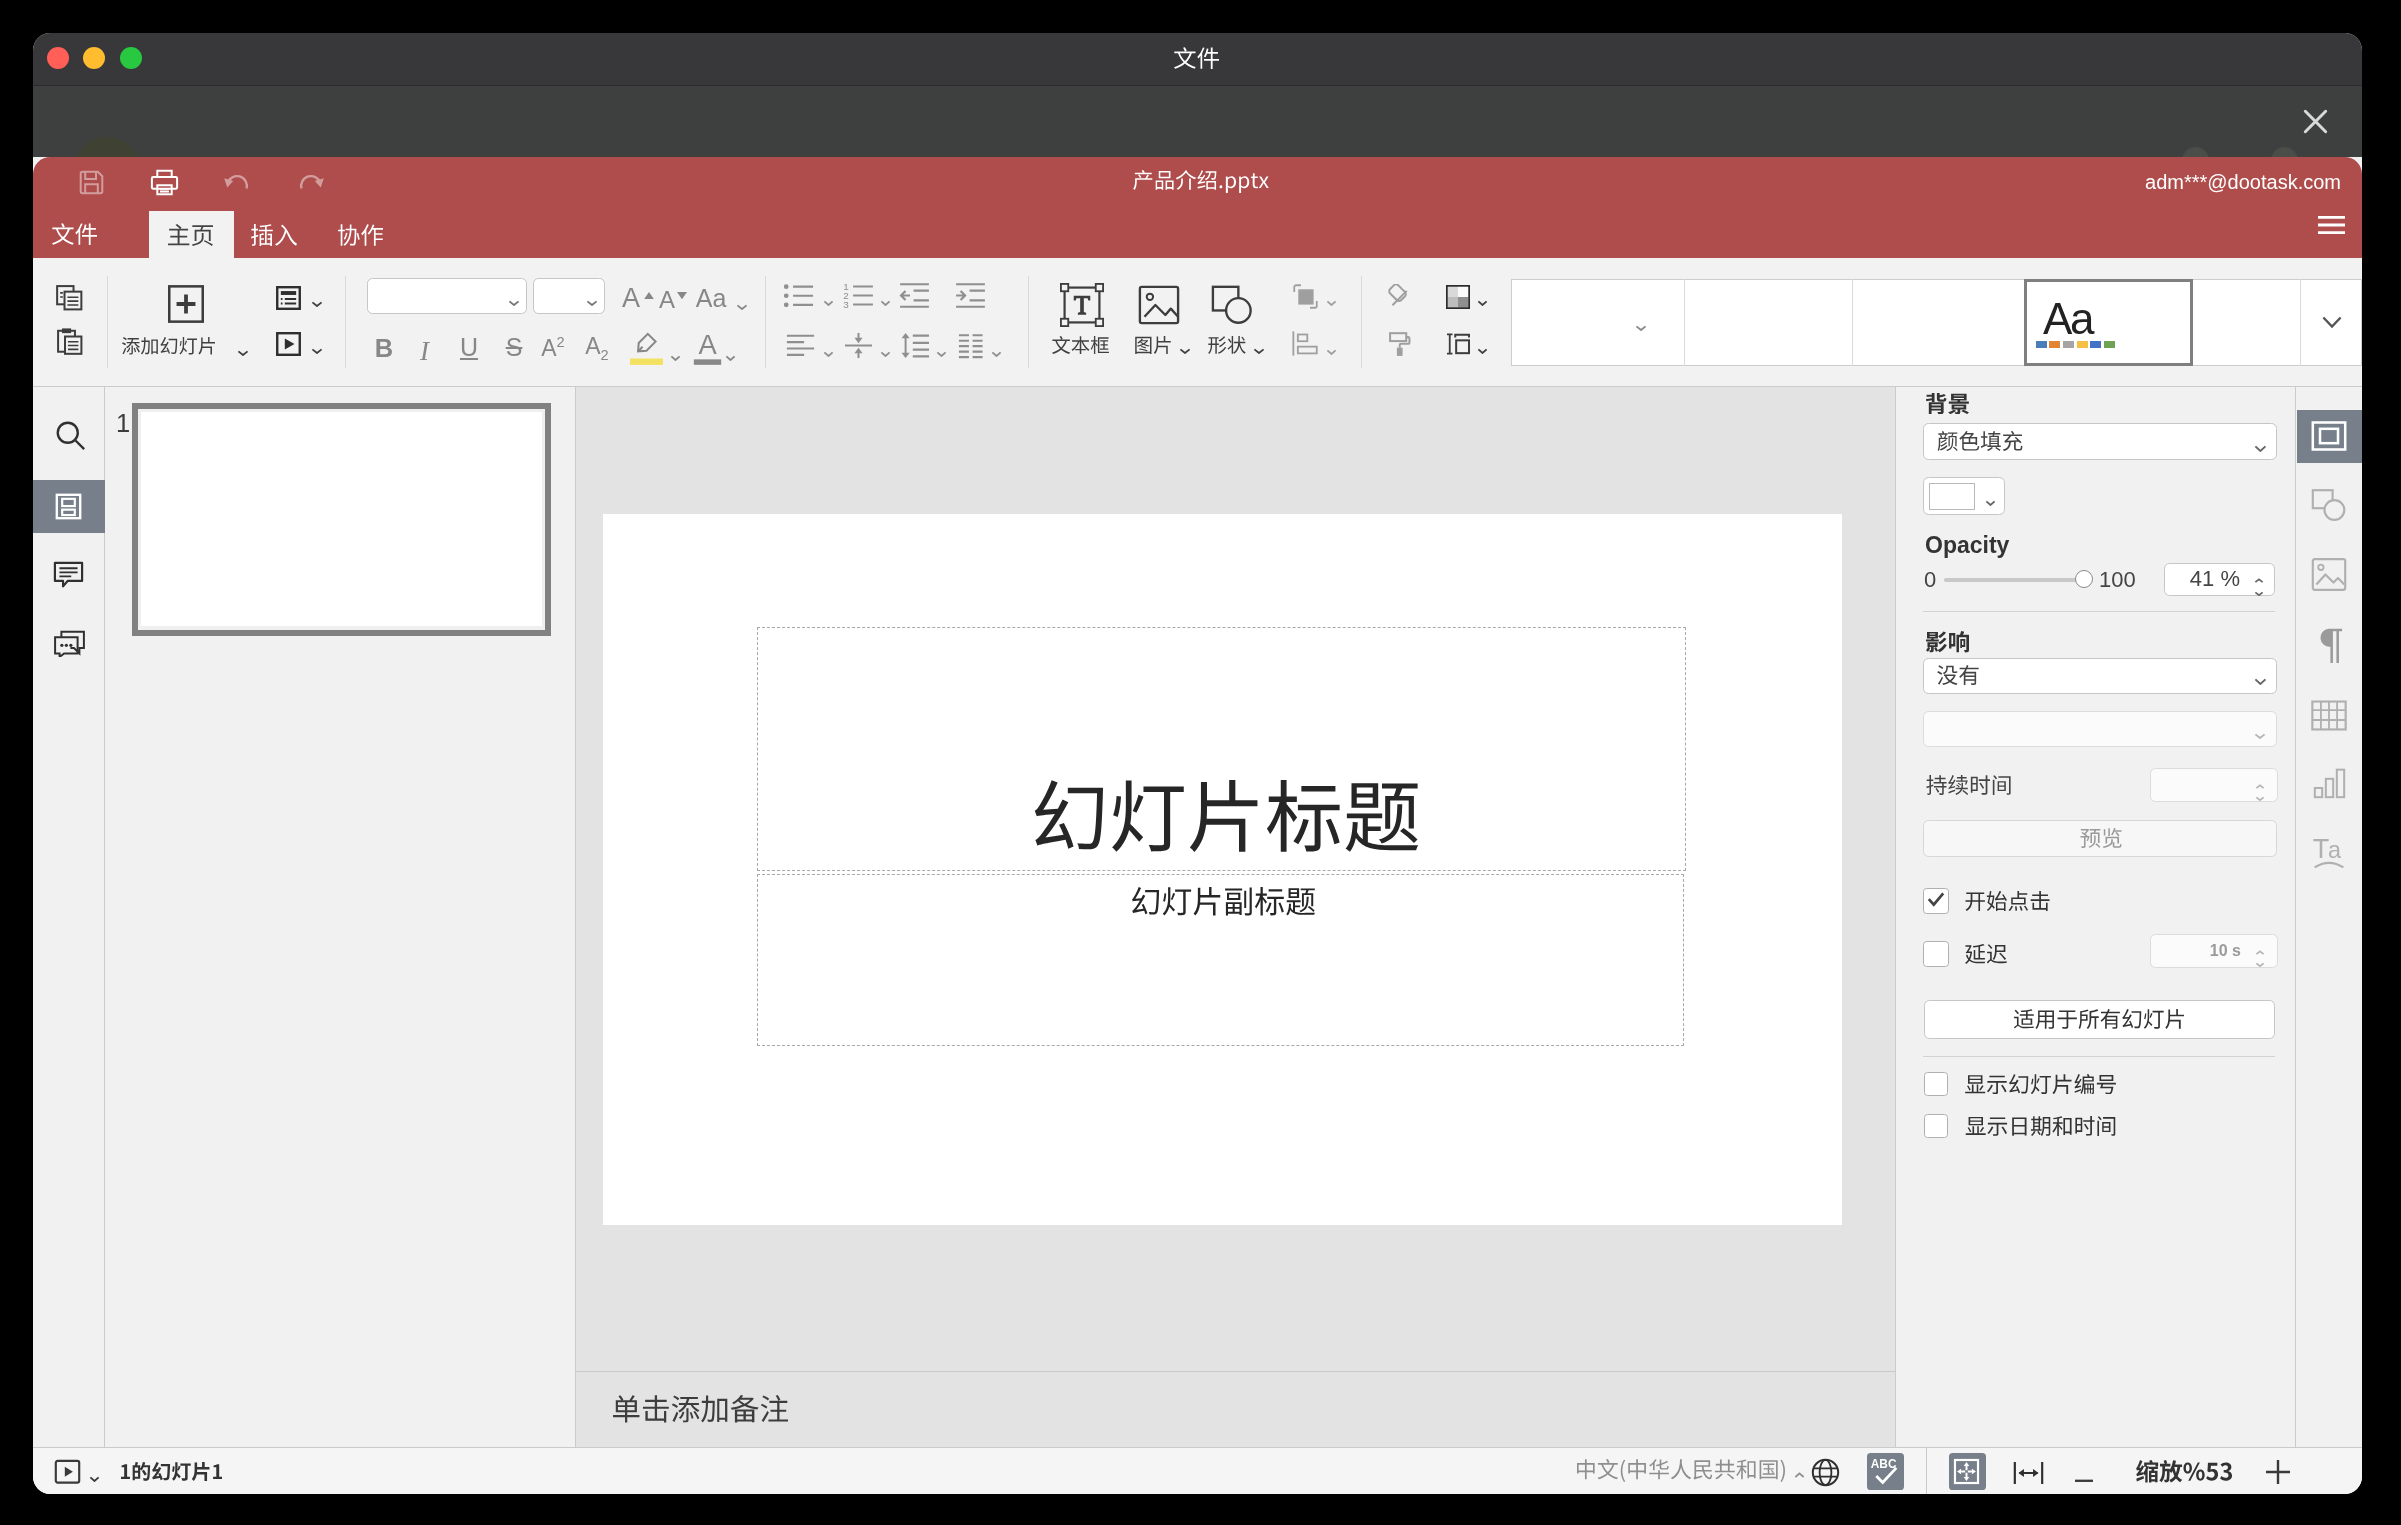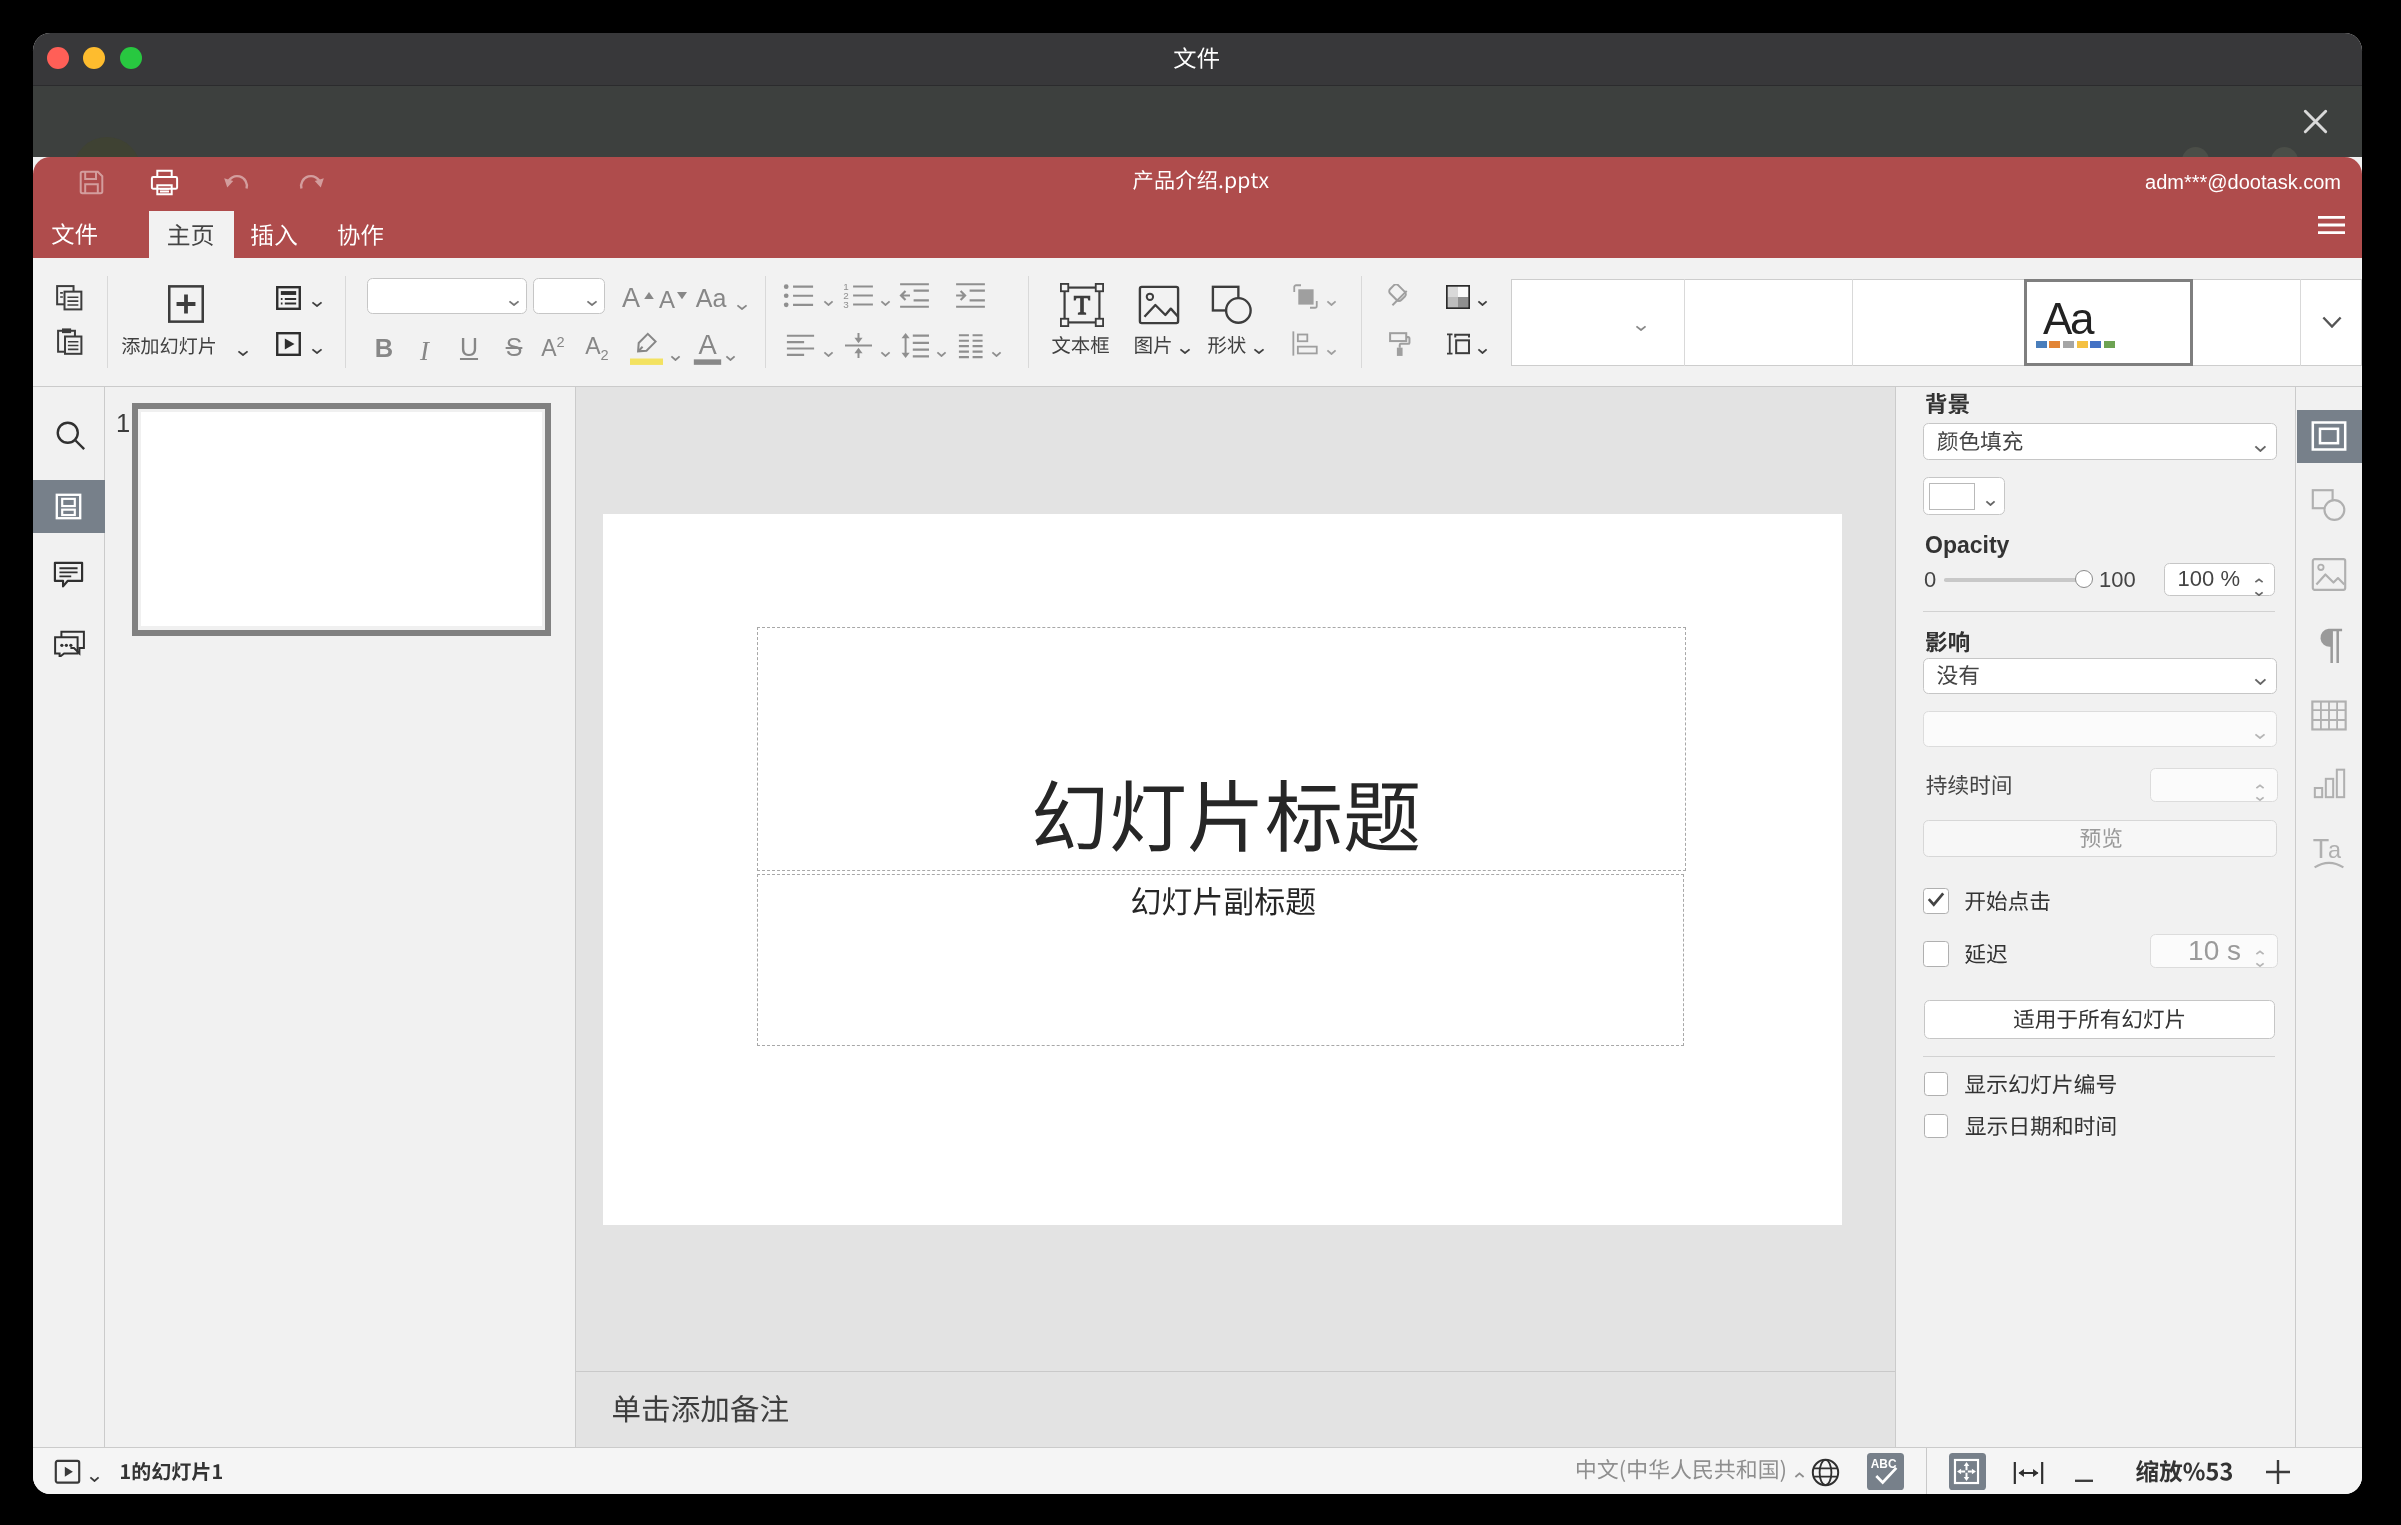--- a/index.html
+++ b/index.html
@@ -408,21 +408,21 @@
     </div>
 <div style="position:absolute;left:1944px;top:578px;width:148px;height:3.6px;background:#c8c8c8;border-radius:1.8px;"></div>
 <div style="position:absolute;left:2075px;top:570px;width:18px;height:18px;background:#fff;border:1.4px solid #8a8a8a;border-radius:50%;"></div>
 <div style="position:absolute;left:2099px;top:563px;">
       <div style="display:flex;align-items:center;justify-content:flex-start;height:33px;font-family:'Liberation Sans',sans-serif;font-size:22px;color:#444;font-weight:normal;letter-spacing:0;white-space:nowrap;">
         <span>100</span>
       </div>
     </div>
 <div style="position:absolute;left:2164px;top:563px;width:111px;height:33px;background:#fff;border:0.9px solid #c6c6c6;border-radius:5.5px;"></div>
 <div style="position:absolute;left:1510px;top:562px;width:730px;display:flex;align-items:center;justify-content:flex-end;height:33px;font-family:'Liberation Sans',sans-serif;font-size:22px;color:#444;font-weight:normal;letter-spacing:0;white-space:nowrap;">
-      <span>100 %</span>
+      <span>41 %</span>
     </div>
 <div style="position:absolute;left:2254px;top:570px;"><svg width="10" height="5.5" viewBox="0 0 11 6">
         <path fill="none" stroke="#666" stroke-width="2" d="M1.5 4.5 L5.5 1.5 L9.5 4.5"></path>
       </svg></div>
 <div style="position:absolute;left:2254px;top:583px;"><svg width="10" height="5.5" viewBox="0 0 11 6">
         <path fill="none" stroke="#666" stroke-width="2" d="M1.5 1.5 L5.5 4.5 L9.5 1.5"></path>
       </svg></div>
 <div style="position:absolute;left:1923px;top:611px;width:352px;height:0.9px;background:#d2d2d2;"></div>
 <div style="position:absolute;left:1926px;top:631px;"><svg width="43" height="21.5" viewBox="1.10 -21.30 47.52 23.55">
         <path fill="#333" d="M20.4 -20.8C19.1 -18.8 16.6 -16.8 14.5 -15.7C15.2 -15.1 16.1 -14.2 16.6 -13.6C19 -15.1 21.5 -17.2 23.2 -19.7ZM21 -14C19.6 -11.9 16.8 -9.8 14.5 -8.6C15.3 -8 16.2 -7.1 16.6 -6.4C19.2 -8 21.9 -10.3 23.8 -12.9ZM5.4 -6.9H11V-5.6H5.4ZM5.1 -15.9H11.4V-15H5.1ZM5.1 -18.6H11.4V-17.6H5.1ZM3.4 -3.6C2.9 -2.4 2 -1 1.1 -0.1C1.7 0.3 2.7 1.1 3.2 1.5C4.1 0.4 5.2 -1.4 5.9 -2.9ZM10.1 -2.7C10.8 -1.5 11.7 0.3 12.1 1.4L14.3 0.3L14.1 -0.2C14.8 0.4 15.6 1.3 16.1 2.1C19.4 0.2 22.3 -2.6 24.2 -6L21.4 -7C19.9 -4.2 17 -1.7 14 -0.3C13.6 -1.3 12.8 -2.6 12.2 -3.7ZM6.4 -12.7 6.8 -12H1.1V-9.7H15.2V-12H10C9.8 -12.4 9.6 -12.8 9.4 -13.2H14.3V-20.4H2.2V-13.2H8.5ZM2.7 -8.9V-3.7H6.7V-0.5C6.7 -0.2 6.6 -0.2 6.4 -0.2C6.1 -0.2 5.3 -0.2 4.6 -0.2C4.9 0.5 5.3 1.5 5.4 2.2C6.8 2.2 7.8 2.2 8.6 1.8C9.5 1.5 9.6 0.8 9.6 -0.4V-3.7H14V-8.9Z M26.6 -19.1V-2.1H29.2V-4.3H33.5V-19.1ZM29.2 -16.3H31.1V-7.1H29.2ZM39.9 -21.3C39.6 -20.1 39.2 -18.5 38.7 -17.2H34.8V2.1H37.6V-14.6H45.7V-0.8C45.7 -0.5 45.6 -0.4 45.3 -0.4C45 -0.4 44 -0.4 43.1 -0.4C43.5 0.3 43.9 1.5 44 2.2C45.6 2.3 46.7 2.2 47.5 1.7C48.4 1.3 48.6 0.6 48.6 -0.8V-17.2H41.9C42.4 -18.2 42.9 -19.5 43.4 -20.7ZM40.9 -10.5H42.5V-5.9H40.9ZM39 -12.6V-2.5H40.9V-3.8H44.5V-12.6Z"></path>
@@ -457,21 +457,21 @@
         <path fill="none" stroke="#444" stroke-width="3" d="M2 9 L7.5 15 L18 2.5"></path>
       </svg></div>
 <div style="position:absolute;left:1965px;top:891px;"><svg width="85" height="20" viewBox="1.25 -20.18 93.24 22.20">
         <path fill="#333" d="M15.6 -16.9V-10H8.9V-11.1V-16.9ZM1.2 -10V-8.3H6.9C6.6 -5 5.4 -1.8 1.3 0.7C1.8 1 2.4 1.6 2.7 2C7.2 -0.8 8.4 -4.5 8.8 -8.3H15.6V1.9H17.4V-8.3H22.8V-10H17.4V-16.9H22V-18.6H2.1V-16.9H7V-11.1L7 -10Z M35.1 -7.8V1.9H36.7V0.9H44V1.9H45.7V-7.8ZM36.7 -0.7V-6.2H44V-0.7ZM34.3 -9.8C35 -10.1 36 -10.2 45 -10.8C45.3 -10.2 45.5 -9.6 45.7 -9.1L47.3 -9.9C46.5 -11.8 44.8 -14.6 43.2 -16.7L41.8 -16C42.6 -14.9 43.4 -13.7 44.1 -12.4L36.5 -11.9C38 -14.1 39.6 -16.9 40.9 -19.7L39 -20.2C37.8 -17.1 35.9 -13.9 35.2 -13.1C34.6 -12.2 34.2 -11.6 33.7 -11.5C33.9 -11 34.2 -10.2 34.3 -9.8ZM28.8 -13.6H31.6C31.3 -10.5 30.7 -7.9 29.9 -5.8C29.1 -6.4 28.3 -7.1 27.5 -7.7C27.9 -9.4 28.4 -11.4 28.8 -13.6ZM25.6 -7C26.8 -6.2 28 -5.2 29.2 -4.2C28.1 -2 26.7 -0.5 25 0.5C25.3 0.8 25.8 1.4 26.1 1.9C27.9 0.7 29.4 -0.8 30.5 -3C31.4 -2.1 32.2 -1.2 32.7 -0.5L33.8 -2C33.2 -2.8 32.3 -3.7 31.3 -4.6C32.4 -7.3 33 -10.8 33.3 -15.1L32.3 -15.3L32 -15.2H29.2C29.5 -16.9 29.8 -18.5 30 -19.9L28.3 -20.1C28.1 -18.6 27.9 -16.9 27.6 -15.2H25V-13.6H27.2C26.7 -11.1 26.1 -8.7 25.6 -7Z M53.7 -11.2H66.2V-6.9H53.7ZM56.2 -3.1C56.5 -1.5 56.7 0.5 56.7 1.7L58.5 1.5C58.5 0.3 58.2 -1.7 57.9 -3.2ZM61.1 -3C61.8 -1.6 62.5 0.5 62.8 1.7L64.6 1.2C64.3 0 63.5 -1.9 62.8 -3.4ZM66 -3.2C67.2 -1.7 68.6 0.4 69.1 1.7L70.8 1C70.2 -0.3 68.8 -2.4 67.6 -3.9ZM52.2 -3.7C51.5 -1.9 50.3 0 49 1.1L50.6 1.9C52 0.6 53.2 -1.4 54 -3.3ZM52 -12.9V-5.2H68V-12.9H60.7V-15.9H69.8V-17.6H60.7V-20.2H58.9V-12.9Z M75.6 -7.2V0.6H90.6V1.9H92.4V-7.2H90.6V-1.2H85V-9.1H94.5V-10.9H85V-14.6H92.8V-16.4H85V-20.1H83.1V-16.4H75.3V-14.6H83.1V-10.9H73.6V-9.1H83.1V-1.2H77.4V-7.2Z"></path>
       </svg></div>
 <div style="position:absolute;left:1923px;top:941px;width:25.5px;height:25.5px;background:#fff;border:0.9px solid #b0b0b0;border-radius:3.6px;"></div>
 <div style="position:absolute;left:1965px;top:944px;"><svg width="42" height="20" viewBox="0.77 -20.04 46.39 22.13">
         <path fill="#333" d="M10.4 -13.4V-2.9H22.8V-4.6H17.4V-10.7H22.6V-12.3H17.4V-17.4C19.2 -17.7 21 -18.1 22.4 -18.6L21 -20C18.4 -19.1 13.6 -18.2 9.5 -17.8C9.7 -17.4 9.9 -16.7 10 -16.3C11.8 -16.5 13.7 -16.8 15.6 -17.1V-4.6H12.1V-13.4ZM2.2 -9.5C2.2 -9.7 2.6 -9.9 2.9 -10.1H6.7C6.4 -7.9 5.9 -6 5.1 -4.4C4.4 -5.4 3.8 -6.7 3.3 -8.3L1.8 -7.7C2.5 -5.7 3.3 -4.1 4.3 -2.8C3.4 -1.2 2.2 -0 0.8 0.8C1.2 1.1 1.8 1.7 2.1 2.1C3.4 1.2 4.6 0 5.6 -1.5C8.2 0.7 11.7 1.3 16.1 1.3H22.5C22.6 0.8 22.9 -0 23.2 -0.5C21.9 -0.4 17.1 -0.4 16.1 -0.4C12.1 -0.4 8.8 -0.9 6.4 -3C7.5 -5.2 8.2 -8 8.6 -11.5L7.6 -11.8L7.2 -11.7H4.5C5.7 -13.5 7 -15.8 8.1 -18.2L7 -18.9L6.4 -18.6H1.2V-17H5.7C4.7 -14.9 3.5 -12.9 3 -12.4C2.5 -11.6 1.9 -11 1.5 -10.9C1.8 -10.6 2.1 -9.8 2.2 -9.5Z M25.9 -18.8C27.3 -17.6 28.8 -15.8 29.5 -14.6L31 -15.6C30.3 -16.8 28.7 -18.5 27.3 -19.8ZM38.5 -9.4C40.7 -7.2 43.4 -4.2 44.6 -2.4L46.2 -3.6C44.8 -5.4 42.1 -8.3 39.9 -10.4ZM30.3 -11.5H25.2V-9.8H28.5V-3C27.4 -2.6 26.2 -1.6 24.9 -0.2L26.1 1.5C27.4 -0.1 28.5 -1.6 29.3 -1.6C29.9 -1.6 30.6 -0.8 31.7 -0.1C33.3 0.9 35.4 1.2 38.3 1.2C40.6 1.2 44.9 1 46.6 0.9C46.7 0.4 46.9 -0.5 47.2 -1C44.8 -0.7 41.2 -0.6 38.4 -0.6C35.7 -0.6 33.6 -0.7 32.1 -1.7C31.2 -2.2 30.7 -2.6 30.3 -2.9ZM35.8 -12.8V-13.4V-17.2H43.5V-12.8ZM33.9 -18.9V-13.5C33.9 -10.5 33.6 -6.4 31.4 -3.5C31.8 -3.3 32.6 -2.7 32.9 -2.4C34.8 -4.8 35.5 -8.2 35.7 -11.1H45.4V-18.9Z"></path>
       </svg></div>
 <div style="position:absolute;left:2150px;top:934px;width:128px;height:34px;background:#fbfbfb;border:0.9px solid #dcdcdc;border-radius:5.5px;"></div>
-<div style="position:absolute;left:1511px;top:934px;width:730px;display:flex;align-items:center;justify-content:flex-end;height:33px;font-family:'Liberation Sans',sans-serif;font-size:28px;color:#9a9a9a;font-weight:normal;letter-spacing:0;white-space:nowrap;">
+<div style="position:absolute;left:1511px;top:934px;width:730px;display:flex;align-items:center;justify-content:flex-end;height:33px;font-family:'Liberation Sans',sans-serif;font-size:16px;color:#9a9a9a;font-weight:bold;letter-spacing:0;white-space:nowrap;">
       <span>10 s</span>
     </div>
 <div style="position:absolute;left:2255px;top:942px;"><svg width="10" height="5.5" viewBox="0 0 11 6">
         <path fill="none" stroke="#b5b5b5" stroke-width="2" d="M1.5 4.5 L5.5 1.5 L9.5 4.5"></path>
       </svg></div>
 <div style="position:absolute;left:2255px;top:954px;"><svg width="10" height="5.5" viewBox="0 0 11 6">
         <path fill="none" stroke="#b5b5b5" stroke-width="2" d="M1.5 1.5 L5.5 4.5 L9.5 1.5"></path>
       </svg></div>
 <div style="position:absolute;left:1924px;top:1000px;width:351px;height:39px;background:#fff;border:0.9px solid #c6c6c6;border-radius:5.5px;"></div>
 <div style="position:absolute;left:2013px;top:1009px;"><svg width="172" height="20" viewBox="0.91 -20.16 188.76 22.20">

